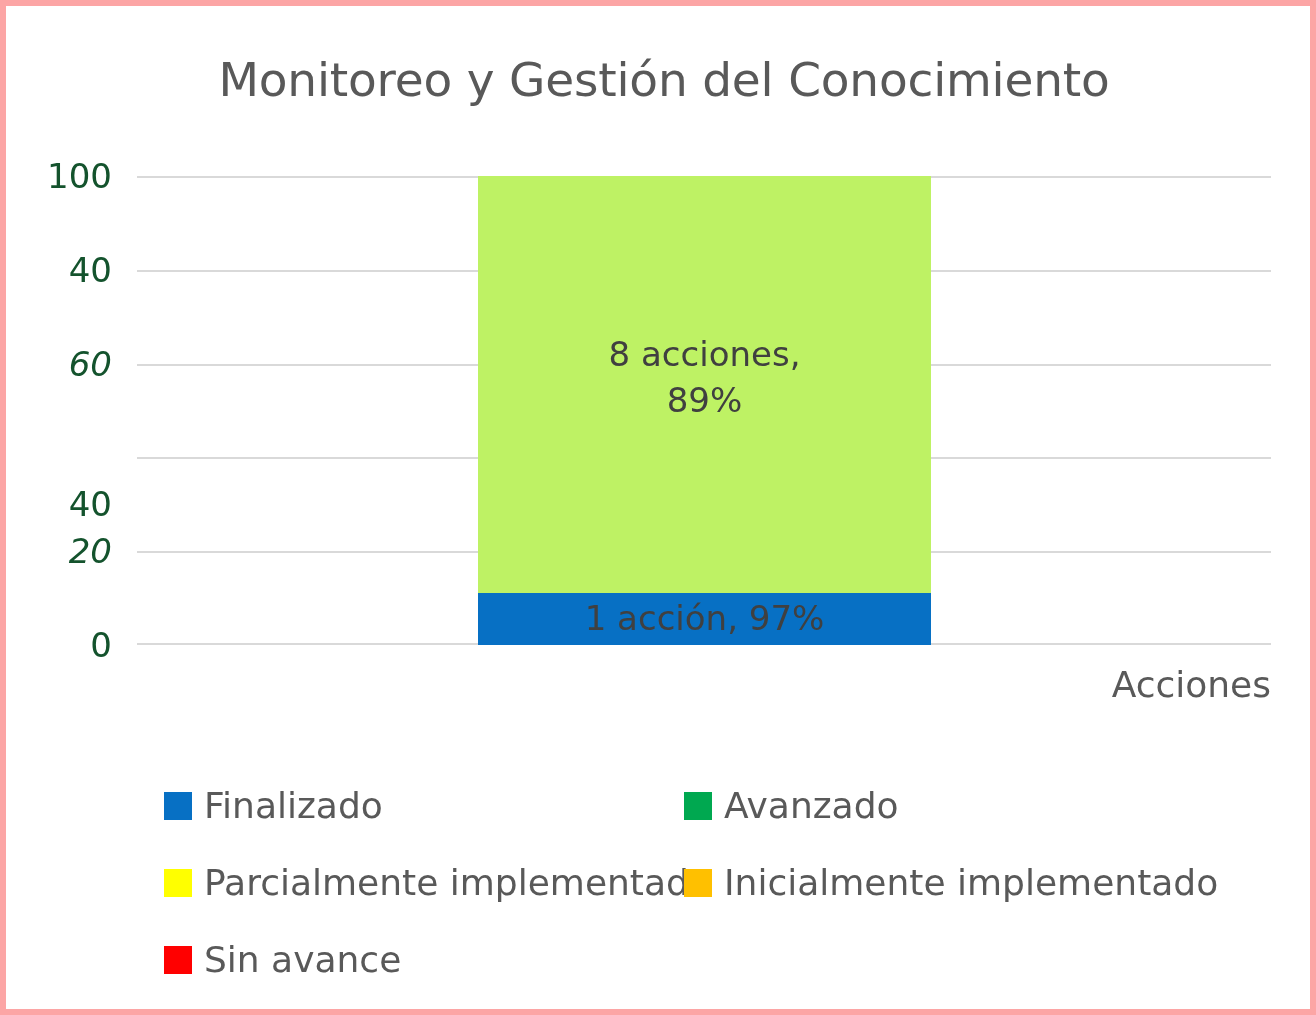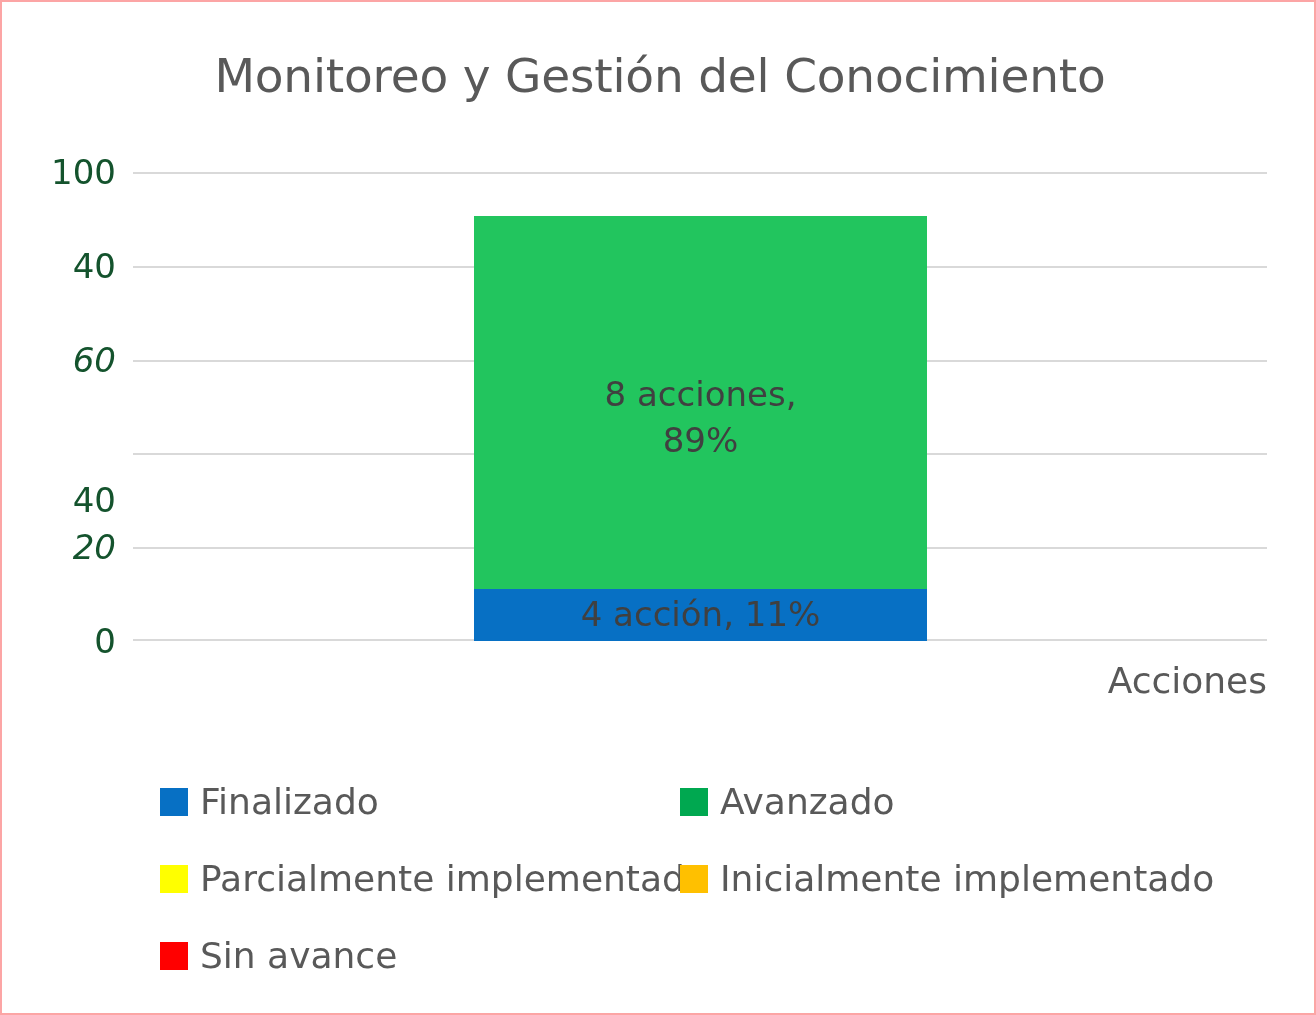--- a/index.html
+++ b/index.html
@@ -8,21 +8,21 @@
     background: #ffffff;
   }
   body {
     font-family: "DejaVu Sans", sans-serif;
   }
   .chart-frame {
     position: relative;
     width: 1316px;
     height: 1015px;
     box-sizing: border-box;
-    border: 2px solid #fca5a5;
+    border: 6px solid #fca5a5;
     background: #ffffff;
     overflow: hidden;
   }
 
   
   .chart-title {
     position: absolute;
     left: 0;
     top: 46px;
     width: 1316px;
@@ -72,24 +72,23 @@
   }
   .bar-seg {
     position: absolute;
     left: 0;
     width: 100%;
     display: flex;
     align-items: center;
     justify-content: center;
   }
   .bar-seg-red {
-    background: #22c55e;
+    background: #bef264;
     top: 0;
     height: 89%;
-    margin-top: 44px;
   }
   .bar-seg-blue {
     background: #0770c4;
     bottom: 0;
     height: 11%;
   }
   .bar-label {
     font-size: 34px;
     color: #404040;
     text-align: center;
@@ -165,21 +164,21 @@
     <div class="gridline" style="top:467px;"></div>
 
     <div class="bar-stack">
       <div class="bar-seg bar-seg-red">
         <div class="bar-label two-line">
           <div>8 acciones,</div>
           <div>89%</div>
         </div>
       </div>
       <div class="bar-seg bar-seg-blue">
-        <div class="bar-label">4 acción, 11%</div>
+        <div class="bar-label">1 acción, 97%</div>
       </div>
     </div>
   </div>
 
   <div class="x-axis-label">Acciones</div>
 
   <div class="legend">
 
     <div class="legend-row">
       <div class="legend-item">

